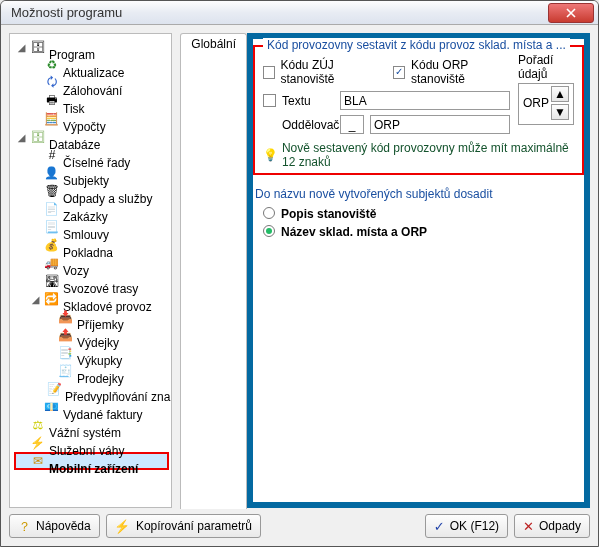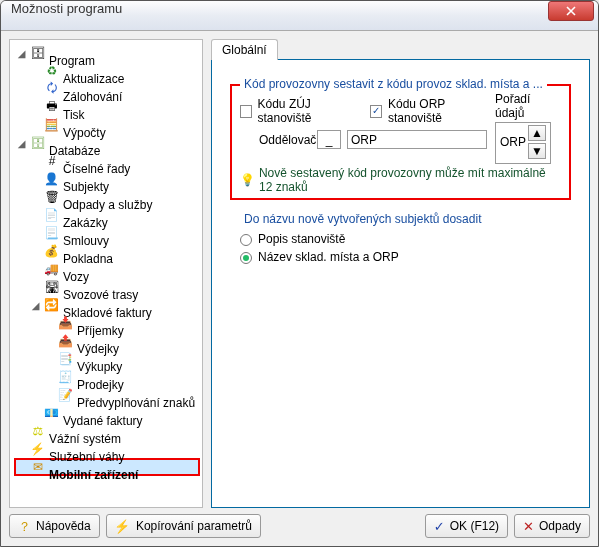--- a/index.html
+++ b/index.html
@@ -1,55 +1,55 @@
 <!DOCTYPE html>
 <html><head>
 <meta charset="utf-8">
 <style>
 * { box-sizing: border-box; font-family: 'Segoe UI', Tahoma, sans-serif; font-size: 12px; }
 body { margin: 0; padding: 0; background: #fff; }
 .window { width: 599px; height: 547px; border: 1px solid #555; border-radius: 6px 6px 0 0; overflow: hidden; display: flex; flex-direction: column; background: #f0f0f0; box-shadow: 0 0 8px rgba(0,0,0,0.3); }
-.titlebar { height: 30px; background: linear-gradient(to bottom, #fdfdfe, #e8ecf3 50%, #dde3ee); display: flex; padding: 0 4px 0 10px; border-bottom: 1px solid #aaa; }
+.titlebar { height: 24px; background: linear-gradient(to bottom, #fdfdfe, #e8ecf3 50%, #dde3ee); display: flex; align-items: center; padding: 0 4px 0 10px; border-bottom: 1px solid #aaa; }
 .titlebar .title { flex: 1; color: #333; font-size: 13px; }
 .closebtn { width: 46px; height: 20px; background: linear-gradient(to bottom, #e77, #c83b30); border: 1px solid #933; border-radius: 3px; color: #fff; display: flex; align-items: center; justify-content: center; font-size: 11px; line-height: 1; cursor: pointer; }
 .closebtn svg { width: 10px; height: 10px; }
 .body { flex: 1; display: flex; flex-direction: column; padding: 8px; gap: 6px; }
 .main { flex: 1; display: flex; gap: 8px; }
 .treepanel { width: 194px; border: 1px solid #bbb; background: #fff; padding: 4px 2px; overflow: auto; }
 .tree ul { list-style: none; margin: 0; padding-left: 14px; }
 .tree > ul { padding-left: 2px; }
 .tree li { white-space: nowrap; }
 .tree-row { display: flex; align-items: center; height: 18px; padding: 0 2px; gap: 3px; cursor: pointer; }
 .tree-row.selected { background: #cce8ff; border: 1px dotted #7aa; padding: 0 1px; }
 .toggle { width: 11px; height: 11px; display: inline-flex; align-items: center; justify-content: center; color: #666; font-size: 10px; }
 .toggle.empty { visibility: hidden; }
 .icon { width: 16px; height: 16px; display: inline-flex; align-items: center; justify-content: center; font-size: 12px; }
 .tree-label { color: #000; margin-top: 15px; }
 .tree-row.selected .tree-label { font-weight: bold; }
 li.hl > .tree-row { border: 2px solid #e00; padding: 0; }
 
-.rightpanel { flex: 1; display: flex; flex-direction: column; }
+.rightpanel { flex: 1; display: flex; flex-direction: row; }
 .tabs { display: flex; }
 .tab { padding: 3px 10px; border: 1px solid #bbb; border-bottom: none; background: #fff; border-radius: 3px 3px 0 0; margin-bottom: -1px; z-index: 2; }
-.contentpane { flex: 1; border: 1px solid #0369a1; background: #fff; padding: 18px; }
+.contentpane { flex: 1; border: 6px solid #0369a1; background: #fff; padding: 0; }
 
 .group1 { border: 2px solid #e00; padding: 6px 8px 4px; position: relative; margin-top: 6px; }
 .group1 .legend { position: absolute; top: -9px; left: 8px; background: #fff; padding: 0 4px; color: #1a4fa0; }
 .row { display: flex; align-items: center; gap: 6px; margin: 5px 0; }
 .cb { width: 13px; height: 13px; border: 1px solid #888; background: #fff; display: inline-flex; align-items: center; justify-content: center; }
 .cb.checked::after { content: "✓"; font-size: 10px; color: #1a4fa0; line-height: 1; }
 .lbl { color: #000; }
 .lbl.blue { color: #14532d; }
 input.txt { border: 1px solid #999; height: 19px; padding: 1px 3px; font-size: 12px; }
 .orderbox { border: 1px solid #999; padding: 2px 4px 4px; width: 56px; }
 .orderbox .body2 { display: flex; gap: 2px; align-items: center; }
 .arrowbtn { width: 18px; height: 16px; border: 1px solid #999; background: linear-gradient(#fdfdfd,#e6e6e6); display: flex; align-items: center; justify-content: center; cursor: pointer; font-size: 10px; }
 .tip { display: flex; align-items: center; gap: 4px; color: #1a4fa0; margin-top: 2px; }
-.grouplegend2 { color: #1a4fa0; margin: 12px 0 6px 14px; }
-.radio-row { display: flex; align-items: flex-end; gap: 6px; margin: 4px 0 4px 10px; }
+.grouplegend2 { color: #1a4fa0; margin: 12px 0 6px 2px; }
+.radio-row { display: flex; align-items: flex-start; gap: 6px; margin: 4px 0 4px 10px; font-weight: bold; }
 .radio { width: 12px; height: 12px; border: 1px solid #777; border-radius: 50%; background: #fff; display: inline-flex; align-items: center; justify-content: center; }
 .radio.checked::after { content: ""; width: 6px; height: 6px; background: #2b6; border-radius: 50%; display: block; }
 
 .btnbar { display: flex; gap: 6px; }
 .btnbar .spacer { flex: 1; }
 .btn { height: 24px; border: 1px solid #999; background: linear-gradient(#fdfdfd,#e9e9e9); border-radius: 3px; padding: 0 8px; display: flex; align-items: center; gap: 5px; cursor: pointer; }
 .btn .bico { font-size: 13px; line-height: 1; }
 </style>
 </head>
 <body>
@@ -165,21 +165,21 @@
                     <div class="tree-row">
                       <span class="toggle empty"></span>
                       <span class="icon">🛣</span>
                       <span class="tree-label">Svozové trasy</span>
                     </div>
                   </li>
                 <li>
                   <div class="tree-row">
                       <span class="toggle">◢</span>
                       <span class="icon" style="color:#693">🔁</span>
-                      <span class="tree-label">Skladové faktury</span>
+                      <span class="tree-label">Skladové provoz</span>
                     </div>
                   <ul>
                     <li>
                         <div class="tree-row">
                           <span class="toggle empty"></span>
                           <span class="icon" style="color:#c33">📥</span>
                           <span class="tree-label">Příjemky</span>
                         </div>
                       </li>
                     <li>
@@ -257,20 +257,25 @@
             <div style="display:flex;gap:8px;">
               <div style="flex:1">
                 <div class="row">
                   <span class="cb"></span>
                   <span class="lbl">Kódu ZÚJ stanoviště</span>
                   <span style="width:6px"></span>
                   <span class="cb checked"></span>
                   <span class="lbl">Kódu ORP stanoviště</span>
                 </div>
                 <div class="row">
+                  <span class="cb"></span>
+                  <span class="lbl" style="width:52px">Textu</span>
+                  <input class="txt" style="width: 170px;" value="BLA">
+                </div>
+                <div class="row">
                   <span style="width:13px"></span>
                   <span class="lbl" style="width:52px">Oddělovač</span>
                   <input class="txt" style="width: 24px; text-align: center;" value="_">
                   <input class="txt" style="width: 140px;" readonly="" value="ORP">
                 </div>
               </div>
               <div>
                 <div class="lbl" style="margin-bottom:2px">Pořadí údajů</div>
                 <div class="orderbox">
                   <div class="body2">

